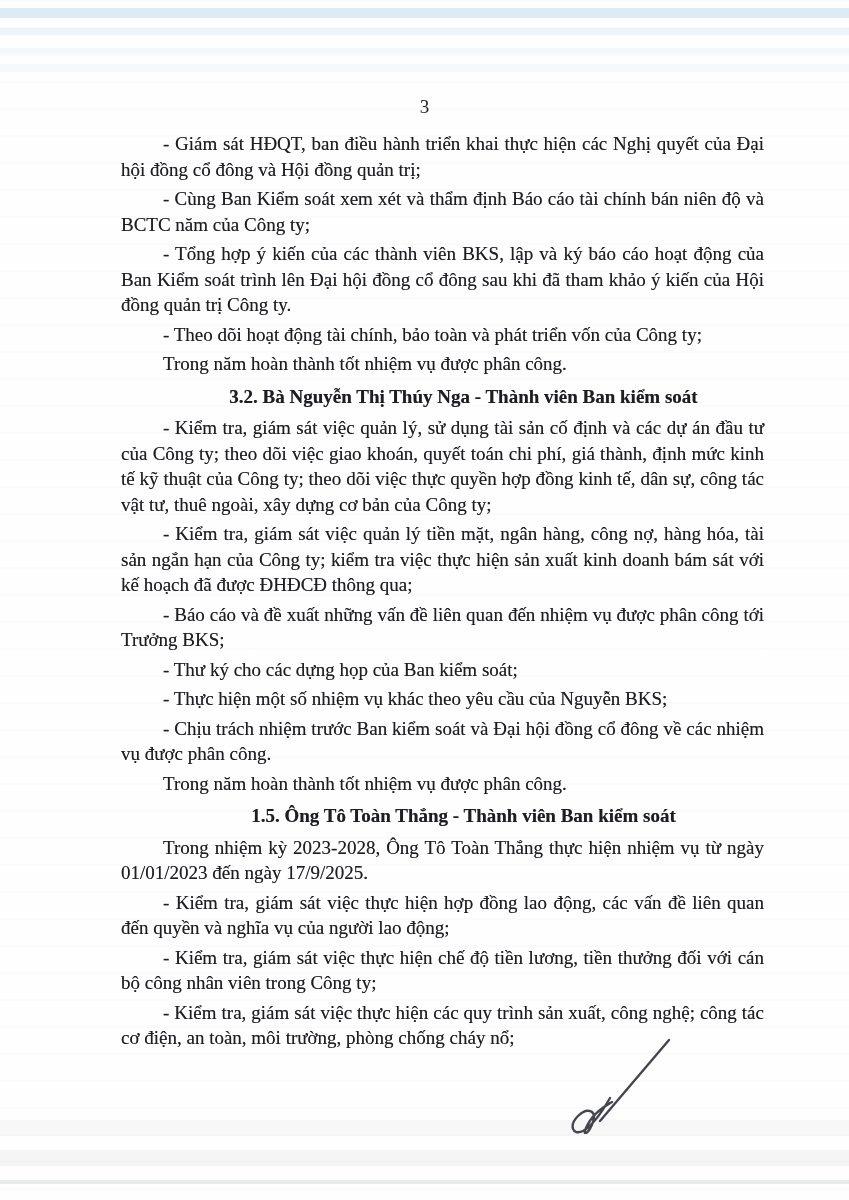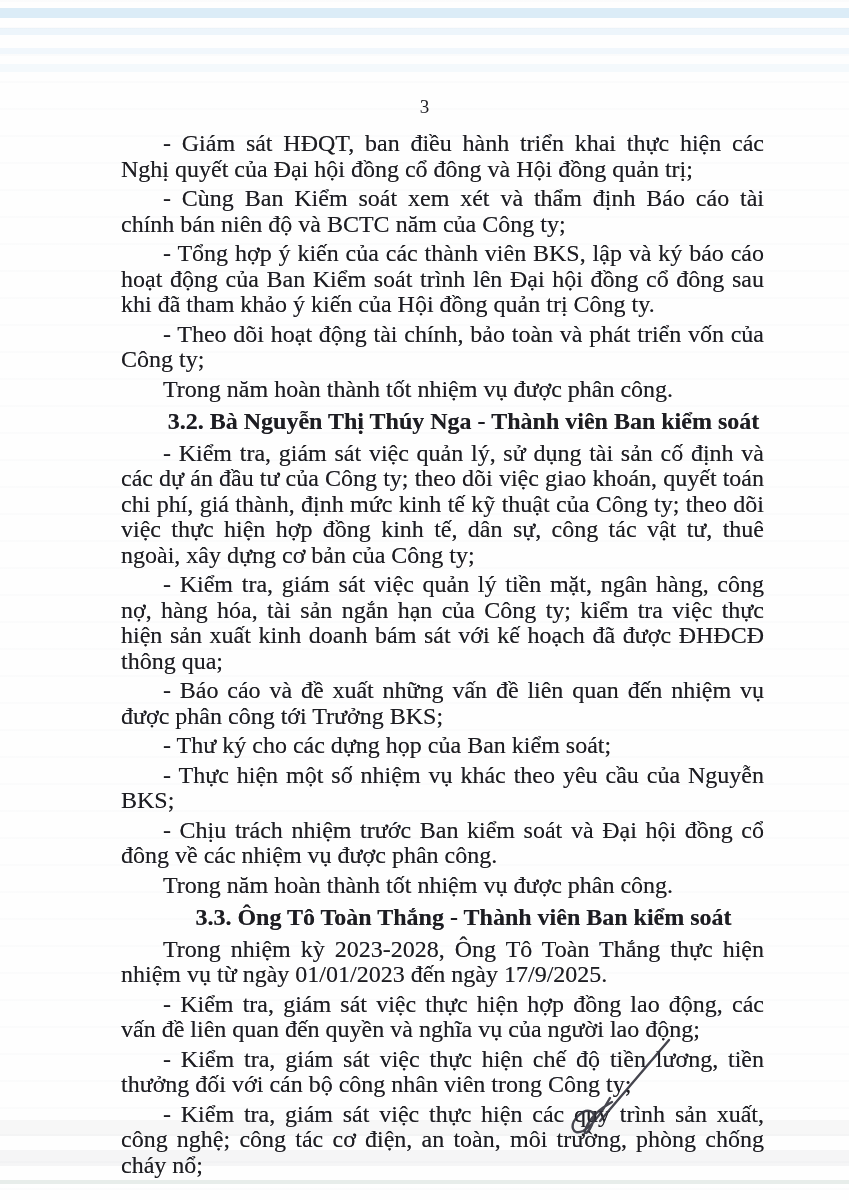--- a/index.html
+++ b/index.html
@@ -48,21 +48,21 @@
     font-size: 19px;
   }
   .content {
     position: absolute;
     top: 131px;
     left: 121px;
     width: 643px;
   }
   .content p {
     margin: 0 0 4px 0;
-    font-size: 24px;
+    font-size: 19px;
     line-height: 25.5px;
     text-align: justify;
     text-indent: 42px;
     text-shadow: 0 0 0.5px rgba(20,20,25,0.55);
     font-family: Liberation Serif, serif;
   }
   .content p.heading {
     font-weight: bold;
     text-align: center;
     margin: 7px 0 6px 0;
@@ -91,28 +91,28 @@
 
   <div class="page-number">3</div>
 
   <div class="content">
     <p>- Giám sát HĐQT, ban điều hành triển khai thực hiện các Nghị quyết của Đại hội đồng cổ đông và Hội đồng quản trị;</p>
     <p>- Cùng Ban Kiểm soát xem xét và thẩm định Báo cáo tài chính bán niên độ và BCTC năm của Công ty;</p>
     <p>- Tổng hợp ý kiến của các thành viên BKS, lập và ký báo cáo hoạt động của Ban Kiểm soát trình lên Đại hội đồng cổ đông sau khi đã tham khảo ý kiến của Hội đồng quản trị Công ty.</p>
     <p>- Theo dõi hoạt động tài chính, bảo toàn và phát triển vốn của Công ty;</p>
     <p>Trong năm hoàn thành tốt nhiệm vụ được phân công.</p>
     <p class="heading">3.2. Bà Nguyễn Thị Thúy Nga - Thành viên Ban kiểm soát</p>
-    <p>- Kiểm tra, giám sát việc quản lý, sử dụng tài sản cố định và các dự án đầu tư của Công ty; theo dõi việc giao khoán, quyết toán chi phí, giá thành, định mức kinh tế kỹ thuật của Công ty; theo dõi việc thực hiện hợp đồng kinh tế, dân sự, công tác vật tư, thuê ngoài, xây dựng cơ bản của Công ty;</p>
+    <p>- Kiểm tra, giám sát việc quản lý, sử dụng tài sản cố định và các dự án đầu tư của Công ty; theo dõi việc giao khoán, quyết toán chi phí, giá thành, định mức kinh tế kỹ thuật của Công ty; theo dõi việc thực quyền hợp đồng kinh tế, dân sự, công tác vật tư, thuê ngoài, xây dựng cơ bản của Công ty;</p>
     <p>- Kiểm tra, giám sát việc quản lý tiền mặt, ngân hàng, công nợ, hàng hóa, tài sản ngắn hạn của Công ty; kiểm tra việc thực hiện sản xuất kinh doanh bám sát với kế hoạch đã được ĐHĐCĐ thông qua;</p>
     <p>- Báo cáo và đề xuất những vấn đề liên quan đến nhiệm vụ được phân công tới Trưởng BKS;</p>
     <p>- Thư ký cho các dựng họp của Ban kiểm soát;</p>
     <p>- Thực hiện một số nhiệm vụ khác theo yêu cầu của Nguyễn BKS;</p>
     <p>- Chịu trách nhiệm trước Ban kiểm soát và Đại hội đồng cổ đông về các nhiệm vụ được phân công.</p>
     <p>Trong năm hoàn thành tốt nhiệm vụ được phân công.</p>
-    <p class="heading">3.3. Ông Tô Toàn Thắng - Thành viên Ban kiểm soát</p>
+    <p class="heading">1.5. Ông Tô Toàn Thắng - Thành viên Ban kiểm soát</p>
     <p>Trong nhiệm kỳ 2023-2028, Ông Tô Toàn Thắng thực hiện nhiệm vụ từ ngày 01/01/2023 đến ngày 17/9/2025.</p>
     <p>- Kiểm tra, giám sát việc thực hiện hợp đồng lao động, các vấn đề liên quan đến quyền và nghĩa vụ của người lao động;</p>
     <p>- Kiểm tra, giám sát việc thực hiện chế độ tiền lương, tiền thưởng đối với cán bộ công nhân viên trong Công ty;</p>
     <p>- Kiểm tra, giám sát việc thực hiện các quy trình sản xuất, công nghệ; công tác cơ điện, an toàn, môi trường, phòng chống cháy nổ;</p>
   </div>
 
   <svg class="signature" viewBox="0 0 140 112" xmlns="http://www.w3.org/2000/svg">
     <g fill="none" stroke="#32323c" stroke-width="2.4" stroke-linecap="round" opacity="0.9">
       <path d="M113,18 L44,99"></path>
       <path d="M54,76 C46,90 36,104 27,109 C16,114 13,103 22,94 C31,85 41,88 37,100 C33,111 26,116 30,106 C35,94 45,86 56,80"></path>

